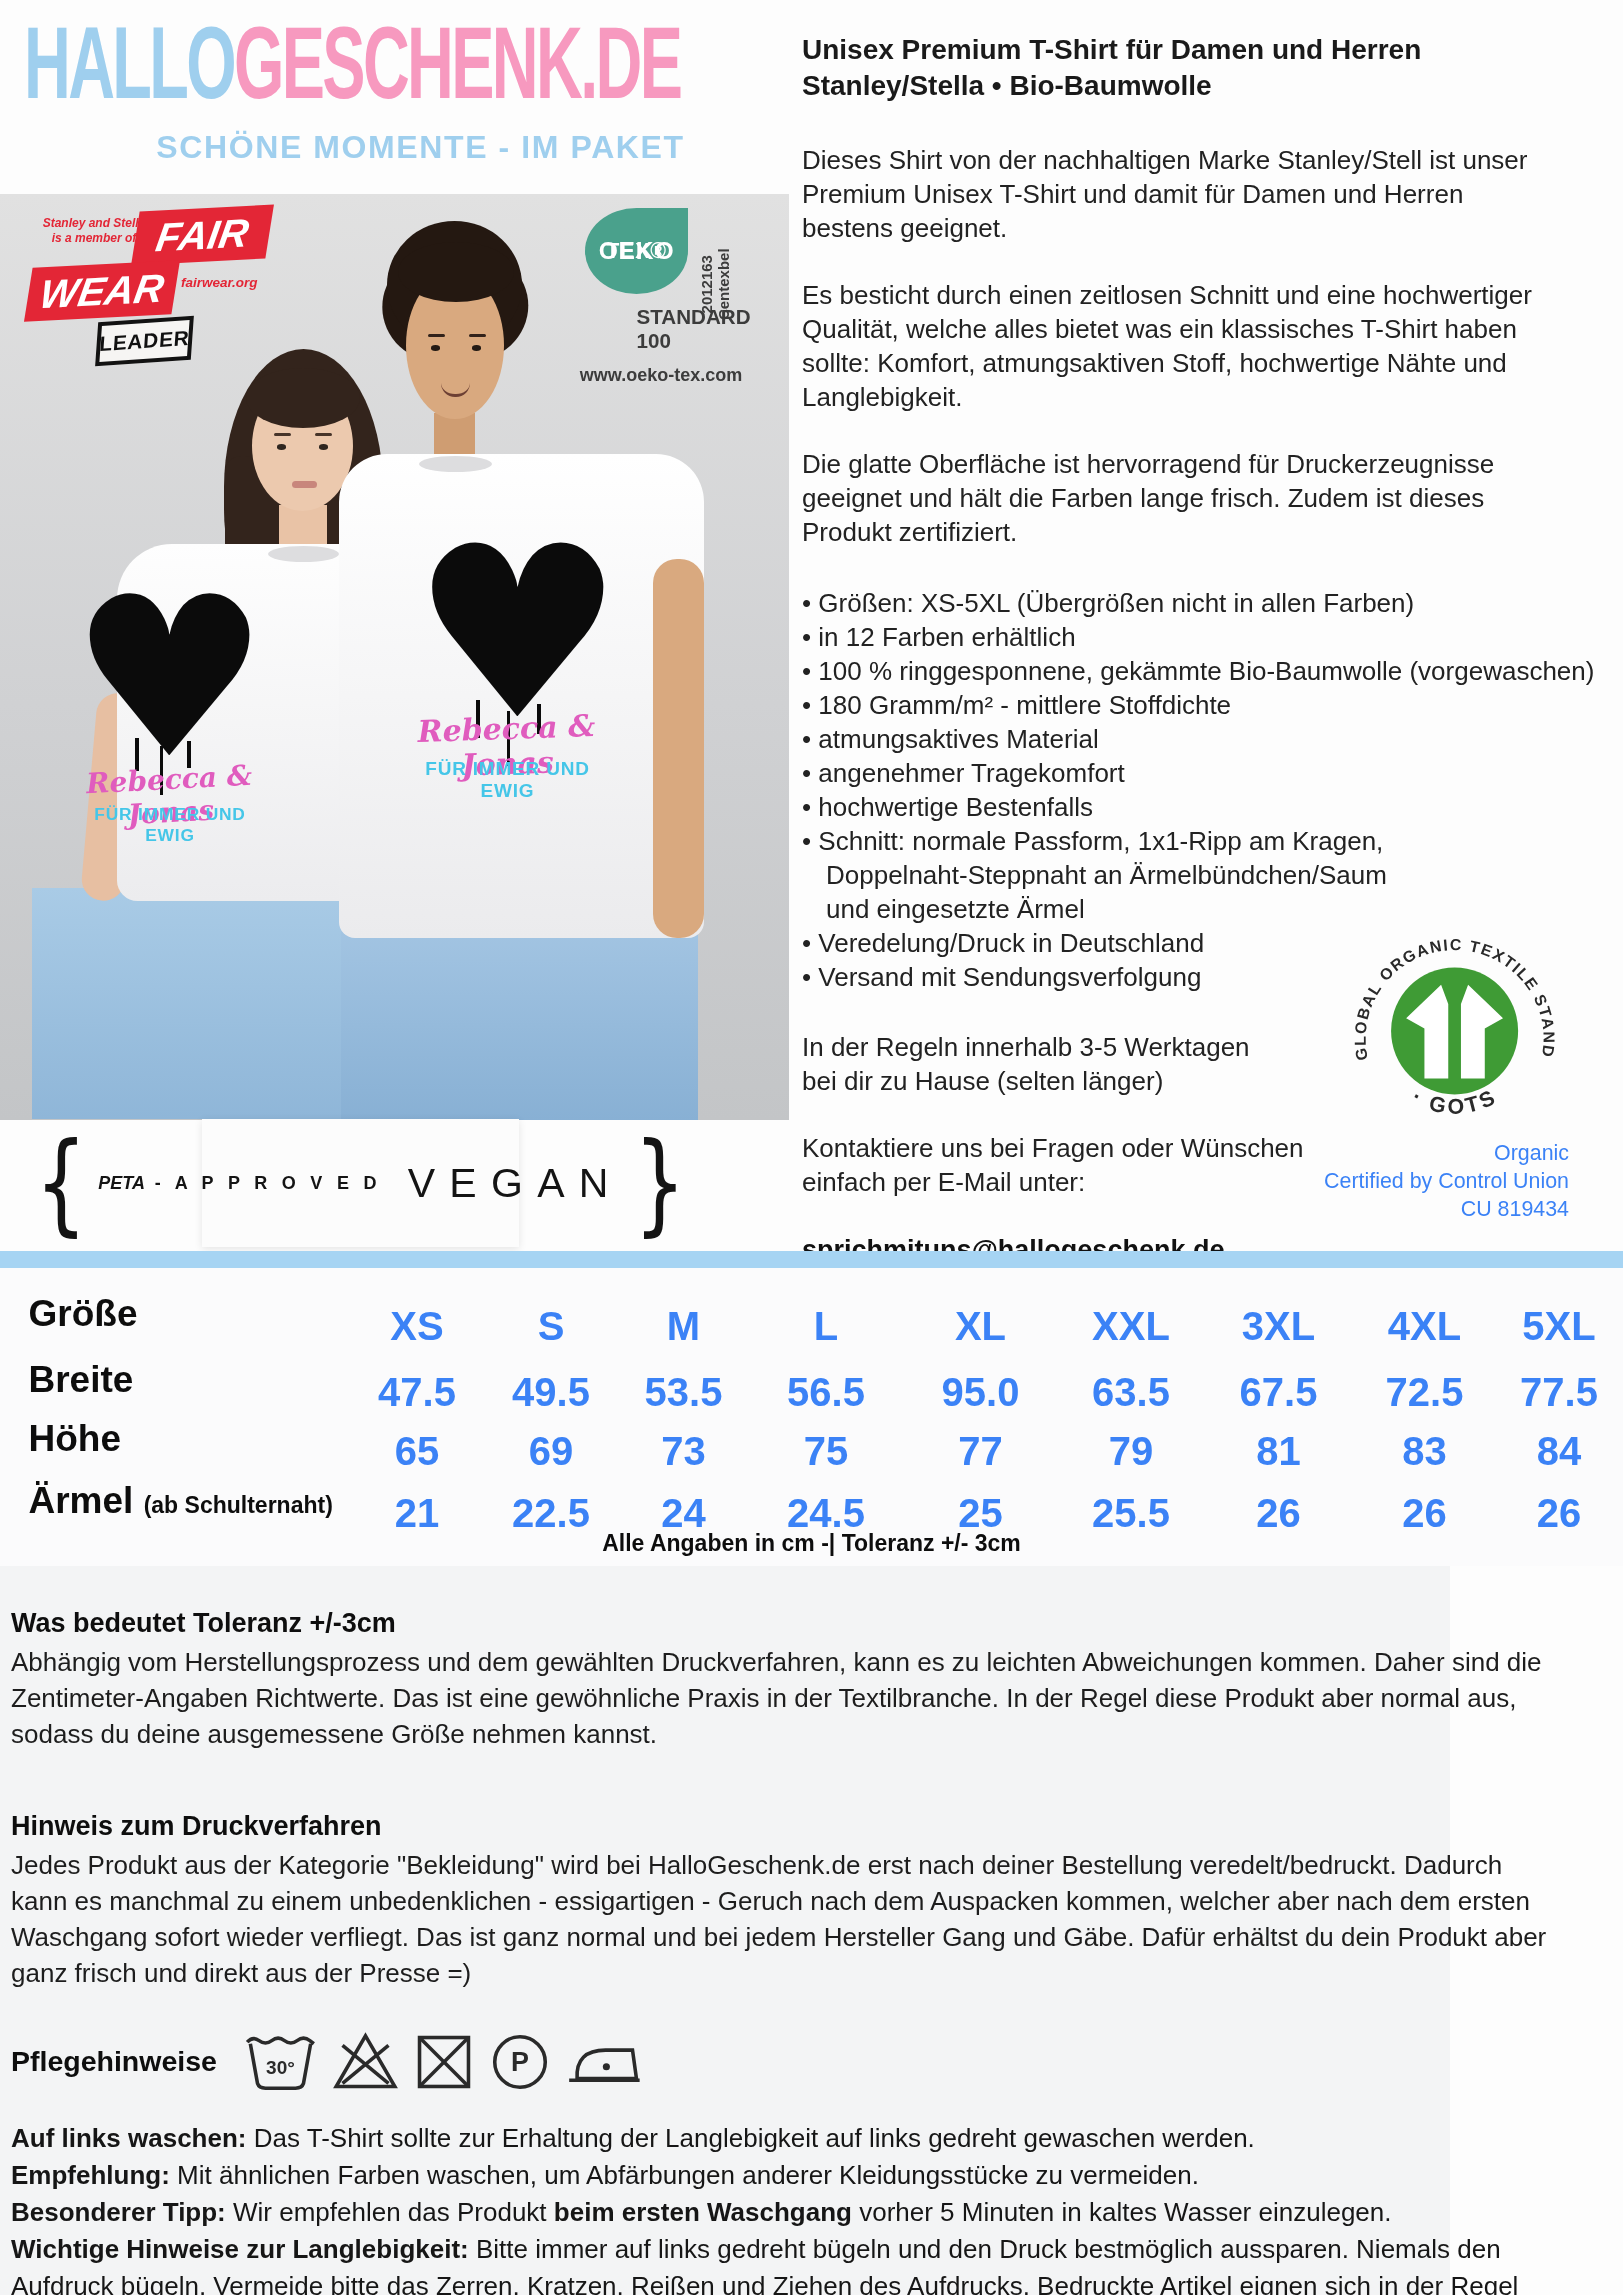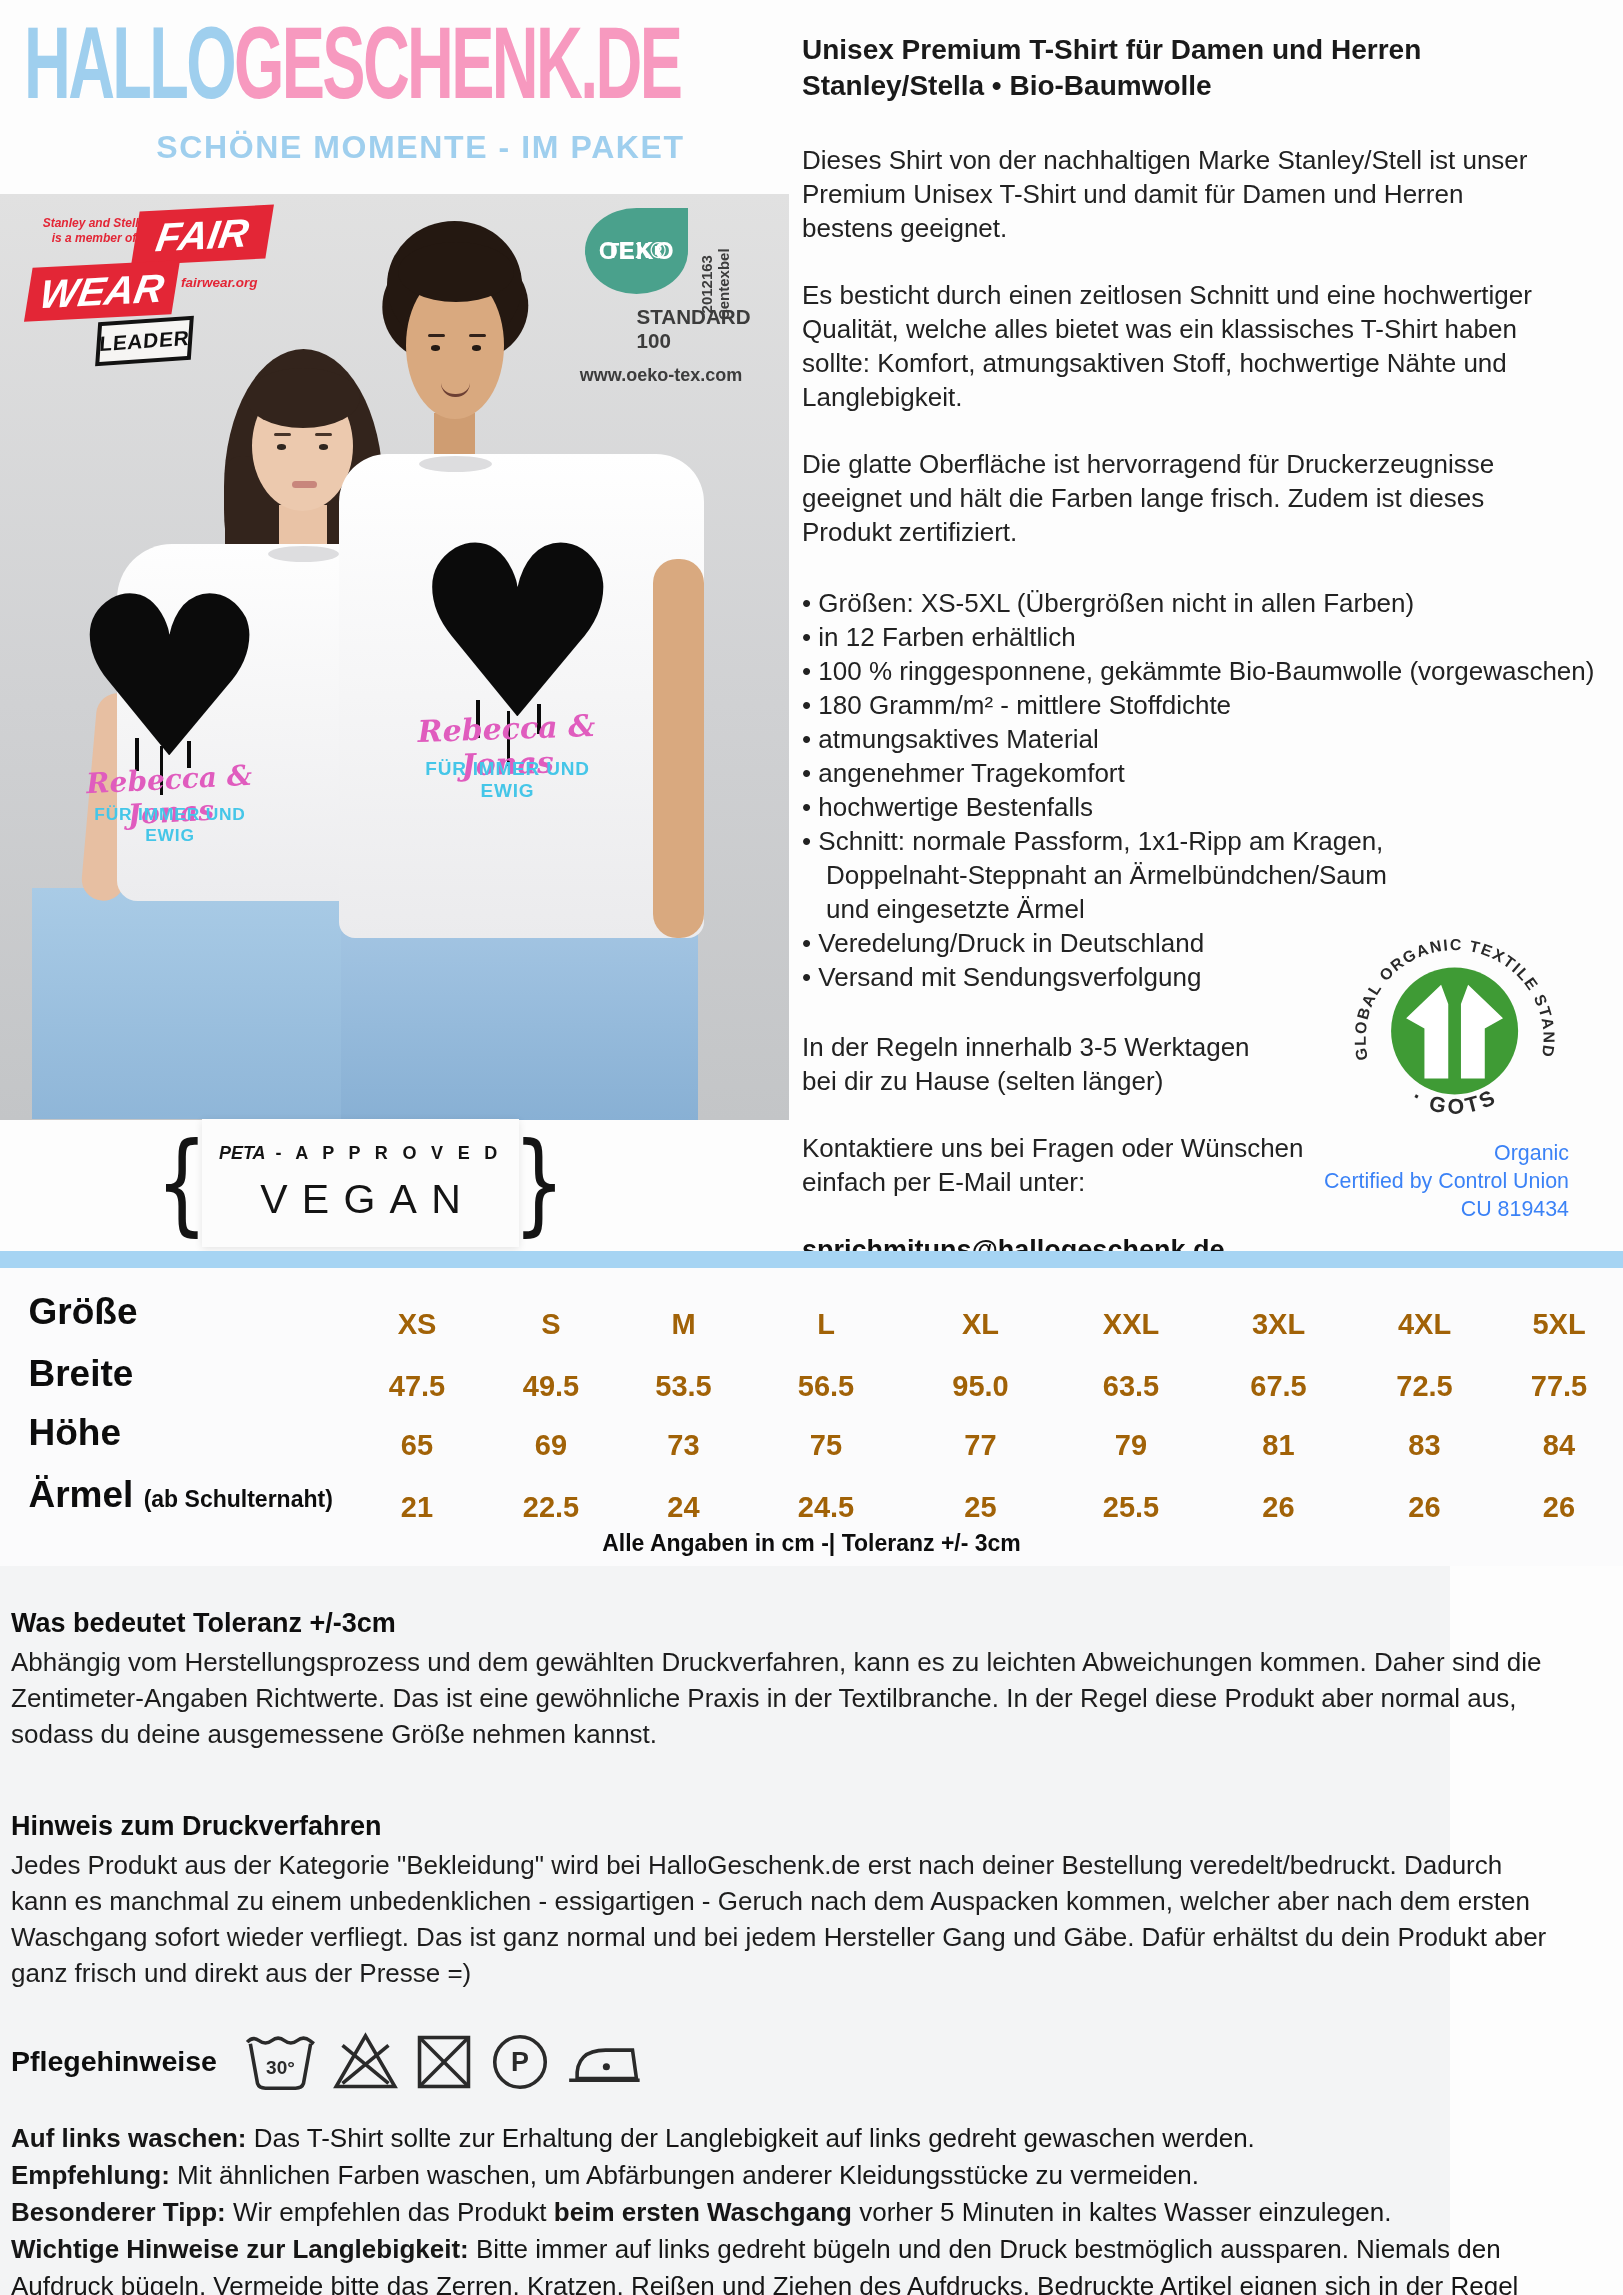--- a/index.html
+++ b/index.html
@@ -92,21 +92,21 @@
                color:#3c3c3c;line-height:1.15;}
   .ot-cert{left:671px;top:73px;width:89px;transform:rotate(-90deg);font-weight:700;font-size:15px;
            color:#3c3c3c;line-height:1.15;text-align:center;}
   .ot-url{left:566px;top:171px;width:190px;text-align:center;font-weight:800;font-size:18px;color:#3c3c3c;}
 
   
   .vegan-box{position:absolute;left:202px;top:1119px;width:317px;height:128px;background:#fcfcfc;
              box-shadow:0 1.6px 8px rgba(0,0,0,0.10);display:flex;align-items:center;justify-content:center;gap:11px;}
   .vb-brace{font-family:"DejaVu Sans",sans-serif;font-size:82px;font-weight:400;color:#141414;
             transform:scaleY(1.35);line-height:1;}
-  .vb-col{display:flex;flex-direction:column;align-items:center;gap:12px;}
+  .vb-col{display:flex;flex-direction:row;align-items:center;gap:12px;}
   .vb-top{font-size:18px;font-weight:700;color:#141414;letter-spacing:4.8px;white-space:nowrap;}
   .vb-peta{font-style:italic;font-weight:900;letter-spacing:0px;}
   .vb-word{font-size:41px;font-weight:500;letter-spacing:14.3px;color:#141414;text-indent:14.3px;}
 
   
   .rc{position:absolute;left:802px;top:32px;width:815px;}
   .rc-title{font-size:28px;font-weight:800;line-height:1.30;}
   .rc p{margin:0;font-size:26px;line-height:34px;color:#222;}
   .rc .gap1{margin-top:38px;} .rc .gap2{margin-top:33px;} .rc .gap3{margin-top:36px;}
   .feature-list{margin:37px 0 0 0;padding:0;list-style:none;}
@@ -120,21 +120,21 @@
   .gots-caption{position:absolute;left:1260px;top:1140px;width:309px;text-align:right;
                 font-size:21.4px;color:#3b82f6;line-height:1.3;}
 
   
   .bar{position:absolute;left:0;width:1623px;height:17.4px;background:#a6d4f3;}
   .bar.top{top:1251px;} .bar.bottom{top:1566px;}
   .size-table{position:absolute;left:0;top:1268px;width:1623px;height:298px;background:#fbfbfc;}
   .t-row{position:absolute;left:0;width:1623px;display:grid;
          grid-template-columns:349px 136px 132px 133px 152px 157px 144px 151px 141px 128px;
          align-items:center;}
-  .t-row .cell{text-align:center;font-weight:800;font-size:29px;color:#a16207;margin-top:26px;}
+  .t-row .cell{text-align:center;font-weight:800;font-size:40px;color:#3b82f6;margin-top:26px;}
   .t-row .label{text-align:left;padding-left:28.5px;font-size:37px;font-weight:800;color:#0d0d0d;}
   .t-row .label .sub{font-size:23px;font-weight:600;letter-spacing:0;}
   .t-note{position:absolute;left:0;top:1530px;width:1623px;text-align:center;
           font-size:23px;font-weight:800;color:#0d0d0d;}
 
   
   .bottom{position:absolute;left:0;top:1584px;width:1450px;height:712px;background:#f3f4f5;}
   .bottom-inner{position:absolute;left:11px;top:0;width:1593px;}
   .sec-title{margin:0;font-size:27px;font-weight:800;color:#0e0e0e;}
   .sec-body{margin:4.8px 0 0 0;font-size:26px;line-height:36px;color:#1d1d1d;}

